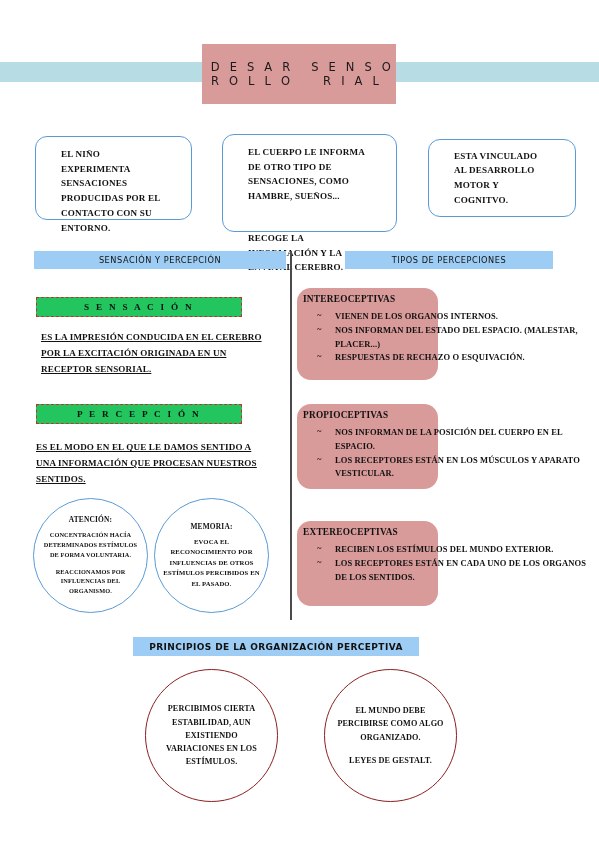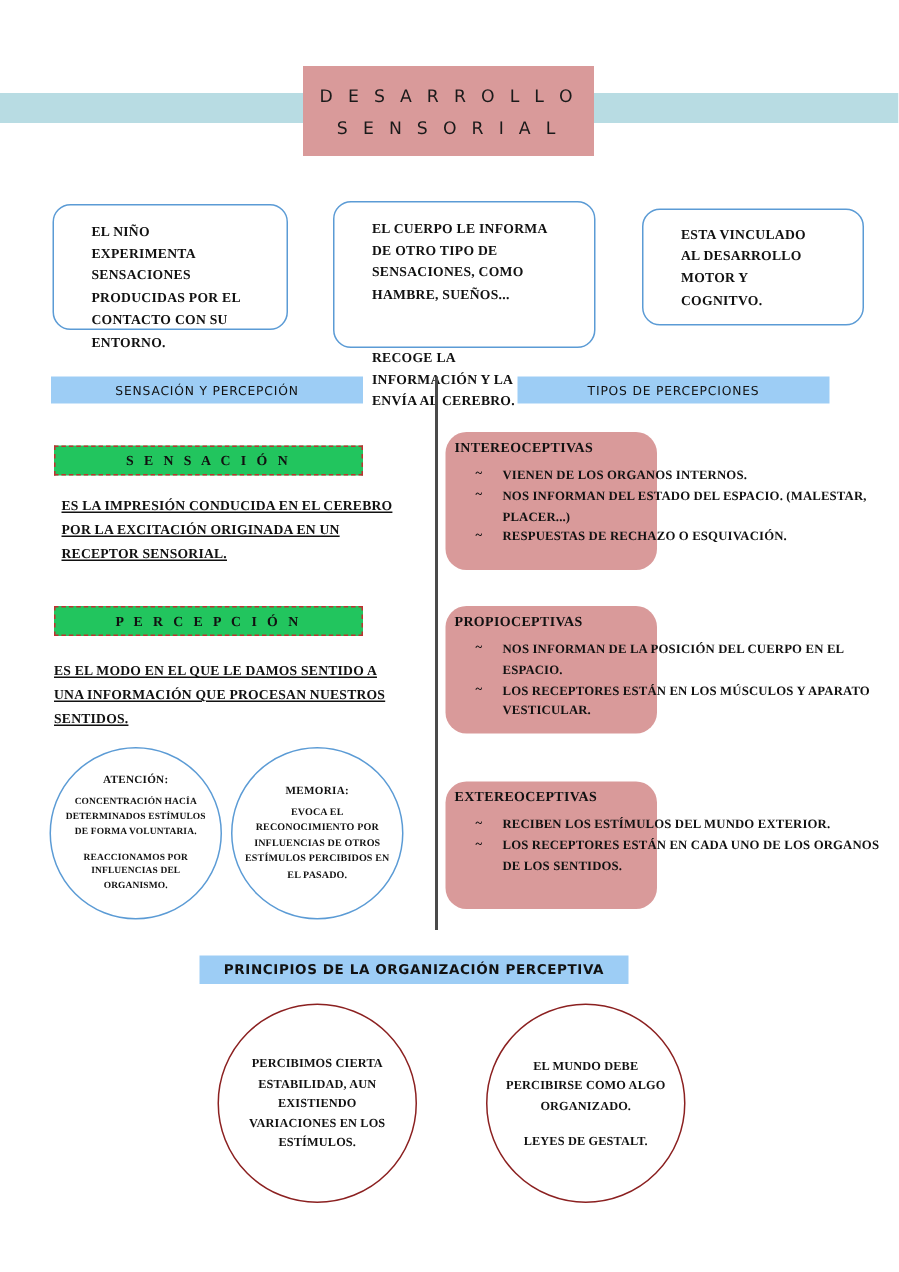--- a/index.html
+++ b/index.html
@@ -26,23 +26,23 @@
     background: #b8dce3;
   }
   .title-box {
     position: absolute;
     left: 202px;
     top: 44px;
     width: 194px;
     height: 60px;
     background: #d99a9a;
     display: flex;
-    flex-direction: column;
-    align-items: center;
-    justify-content: center;
+    flex-direction: row;
+    align-items: center;
+    justify-content: space-between;
     gap: 7px;
   }
   .title-line {
     font-family: "DejaVu Sans", sans-serif;
     font-size: 11.5px;
     letter-spacing: 3.2px;
     color: #1a1a1a;
     text-align: center;
   }
 
@@ -74,21 +74,21 @@
     background: #9dcdf5;
     display: flex;
     align-items: center;
     justify-content: center;
     font-family: "DejaVu Sans", sans-serif;
     font-size: 8.2px;
     letter-spacing: 0.55px;
     color: #111;
     box-sizing: border-box;
   }
-  #bar-sensacion { left: 34px;  top: 251px; width: 208px; height: 18px; }
+  #bar-sensacion { left: 34px;  top: 251px; width: 252px; height: 18px; }
   #bar-tipos     { left: 345px; top: 251px; width: 208px; height: 18px; }
   #bar-principios {
     left: 133px; top: 637px; width: 286px; height: 19px;
     font-weight: bold; font-size: 9px; letter-spacing: 0.4px;
   }
 
   
   .divider {
     position: absolute;
     left: 290px;

